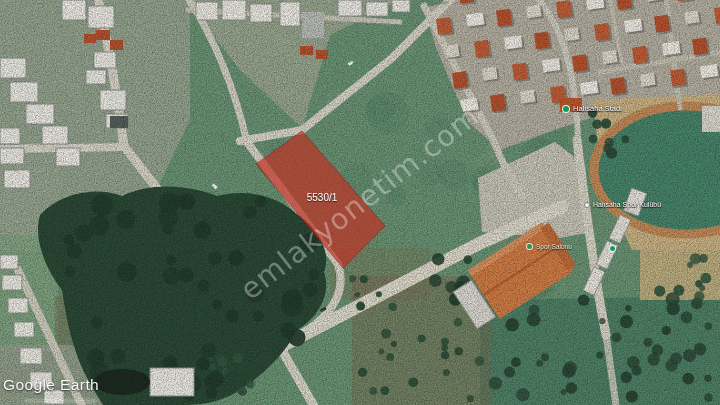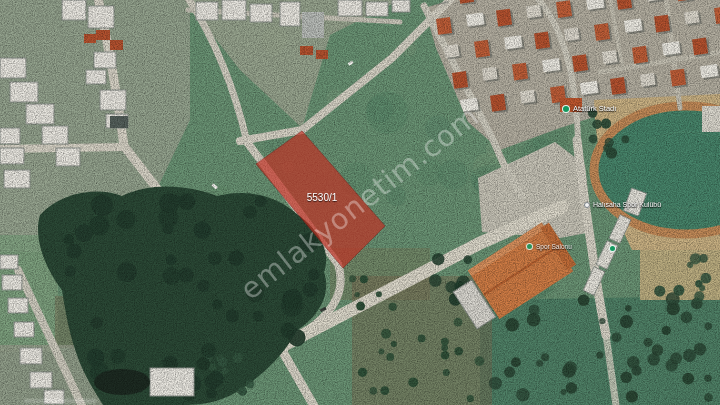--- a/index.html
+++ b/index.html
@@ -459,29 +459,30 @@
 
   <rect x="0" y="0" width="720" height="405" fill="#12281c" filter="url(#grain)" opacity=".45"></rect>
 
   <polygon points="302,131 385,226 343,268 256,164" opacity=".68" stroke="#8e1410" stroke-width=".8" fill="#c22f22"></polygon>
   <text x="322" y="201" text-anchor="middle" font-size="10" fill="#ffffff" class="parcel-text" style="text-shadow:0 1px 1px rgba(0,0,0,.7)">5530/1</text>
 </svg>
 
 <div class="overlay">
   <div class="label lbl-stadium">
     <span class="dot-icon"></span>
-    <span>Atatürk Stadı</span>
+    <span>Halısaha Stadı</span>
   </div>
   <div class="label lbl-club">
     <span class="pin-icon"></span>
     <span>Halısaha Spor Kulübü</span>
   </div>
   <div class="label lbl-hall">
     <span class="dot-icon small"></span>
     <span>Spor Salonu</span>
   </div>
   <span class="dot-icon small lone-icon"></span>
 
   <div class="watermark">emlakyonetim.com</div>
+  <div class="ge-logo">Google Earth</div>
   <div class="fine-print"></div>
 </div>
 
 </div>
 
 </body></html>

